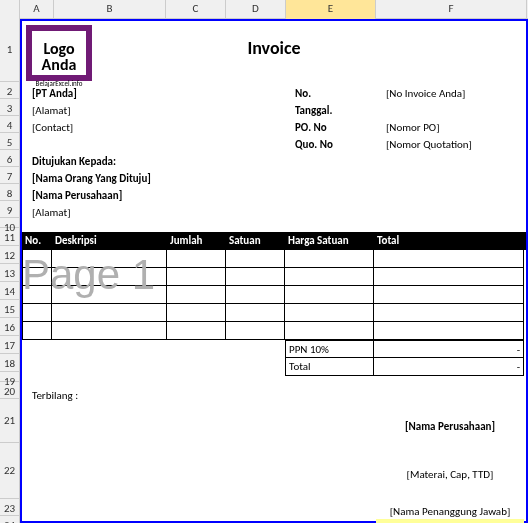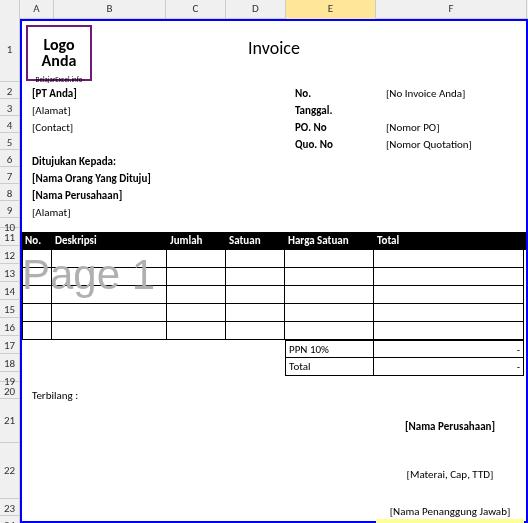--- a/index.html
+++ b/index.html
@@ -8,24 +8,24 @@
 .colhdr{display:flex;height:19px;background:#f0f0f0;border-bottom:1px solid #ccc}
 .rowcorner{width:20px;height:19px;border-right:1px solid #ccc;background:#f0f0f0}
 .ch{height:19px;border-right:1px solid #ccc;text-align:center;line-height:18px;color:#333;font-size:11px}
 .ch.A{width:34px}.ch.B{width:112px}.ch.C{width:60px}.ch.D{width:60px}.ch.E{width:90px;background:#ffe699}.ch.F{width:151px}
 .main{display:flex}
 .rowhdrs{width:20px;background:#f0f0f0}
 .rh{height:21px;border-bottom:1px solid #ccc;border-right:1px solid #ccc;text-align:center;line-height:20px;color:#333;font-size:11px}
 .rh.short{height:17px}
 .grid{position:relative;width:508px;height:504px;border:2px solid #00f}
 .cell{position:absolute;padding:2px 10px;font-size:11px;color:#000}
-.logo{position:absolute;left:4px;top:4px;width:66px;height:56px;border:2px solid #701a75;text-align:center;padding-top:10px}
+.logo{position:absolute;left:4px;top:4px;width:66px;height:56px;border:6px solid #701a75;text-align:center;padding-top:10px}
 .logo .lt{font-size:16px;font-weight:bold;line-height:16px}
 .logo .sub{font-size:7px;margin-top:6px}
-.title{position:absolute;left:0;top:16px;width:504px;text-align:center;font-size:18px;font-weight:normal}
+.title{position:absolute;left:0;top:16px;width:504px;text-align:center;font-size:18px;font-weight:bold}
 .lab{font-weight:bold}
 .val{color:#000}
 .tblhdr{position:absolute;left:0;top:211px;width:504px;height:18px;background:#000;color:#fff;display:flex;font-weight:bold;font-size:11px}
 .tblhdr div{padding:2px 3px}
 .th1{width:30px}.th2{width:115px}.th3{width:59px}.th4{width:59px}.th5{width:89px}.th6{width:150px}
 .tblrow{position:absolute;left:0;width:504px;height:18px;display:flex}
 .tblrow div{border-right:1px solid #000;border-bottom:1px solid #000;height:18px}
 .tblrow .c1{width:30px;border-left:1px solid #000}.tblrow .c2{width:115px}.tblrow .c3{width:59px}.tblrow .c4{width:59px}.tblrow .c5{width:89px}.tblrow .c6{width:150px}
 .sumrow{position:absolute;width:240px;height:18px;display:flex}
 .sumrow div{border:1px solid #000;height:18px;padding:2px 3px;font-size:11px}

